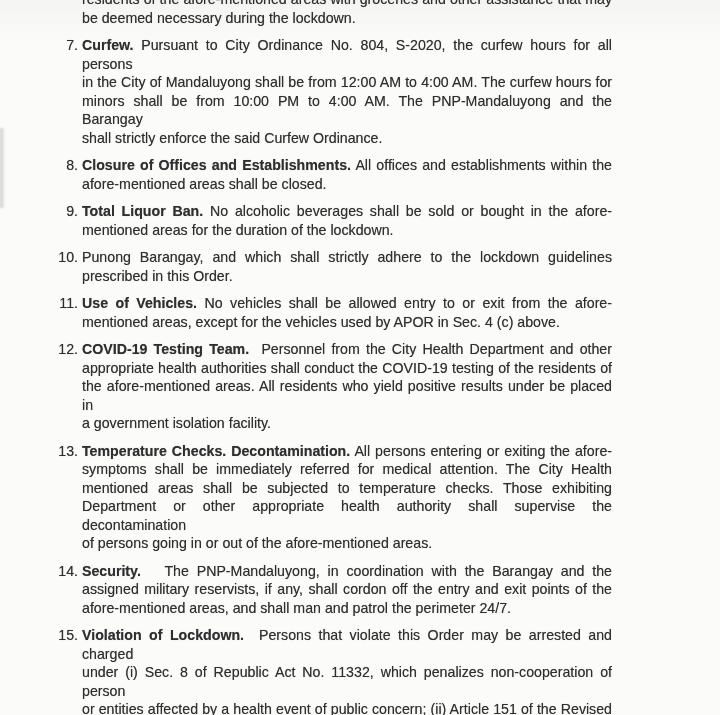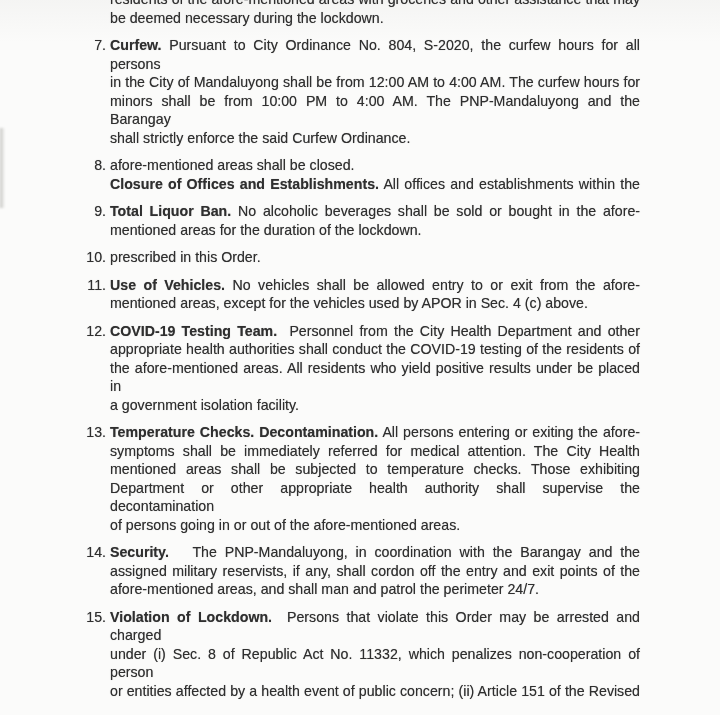--- a/index.html
+++ b/index.html
@@ -7,21 +7,21 @@
     width: 720px;
     height: 715px;
     overflow: hidden;
     background: #fbfbfa;
     font-family: "Liberation Sans", "DejaVu Sans", sans-serif;
     position: relative;
   }
   .page {
     position: absolute;
     inset: 0;
-    padding-left: 84px;
+    padding-left: 56px;
     box-sizing: border-box;
     color: #2f2f2f;
     font-size: 14.2px;
     line-height: 18.5px;
     
     text-shadow: 0 0 0.7px rgba(47,47,47,0.55);
     background: linear-gradient(to bottom, rgba(120,120,115,0.05) 0%, rgba(120,120,115,0.0) 6%);
   }
   .intro {
     margin-left: 26px;
@@ -82,34 +82,35 @@
         <div class="txt">
           <div class="line"><b>Curfew.</b> <span>Pursuant to City Ordinance No. 804, S-2020, the curfew hours for all persons</span></div>
           <div class="line">in the City of Mandaluyong shall be from 12:00 AM to 4:00 AM. The curfew hours for</div>
           <div class="line">minors shall be from 10:00 PM to 4:00 AM. The PNP-Mandaluyong and the Barangay</div>
           <div class="line last">shall strictly enforce the said Curfew Ordinance.</div>
         </div>
       </div>
       <div class="item">
         <div class="num">8.</div>
         <div class="txt">
+          <div class="line"><b>Closure of Offices and Establishments.</b> <span>All offices and establishments within the</span></div>
           <div class="line last">afore-mentioned areas shall be closed.</div>
-          <div class="line"><b>Closure of Offices and Establishments.</b> <span>All offices and establishments within the</span></div>
         </div>
       </div>
       <div class="item">
         <div class="num">9.</div>
         <div class="txt">
           <div class="line"><b>Total Liquor Ban.</b> <span>No alcoholic beverages shall be sold or bought in the afore-</span></div>
           <div class="line last">mentioned areas for the duration of the lockdown.</div>
         </div>
       </div>
       <div class="item">
         <div class="num">10.</div>
         <div class="txt">
+          <div class="line">Punong Barangay, and which shall strictly adhere to the lockdown guidelines</div>
           <div class="line last">prescribed in this Order.</div>
         </div>
       </div>
       <div class="item">
         <div class="num">11.</div>
         <div class="txt">
           <div class="line"><b>Use of Vehicles.</b> <span>No vehicles shall be allowed entry to or exit from the afore-</span></div>
           <div class="line last">mentioned areas, except for the vehicles used by APOR in Sec. 4 (c) above.</div>
         </div>
       </div>

